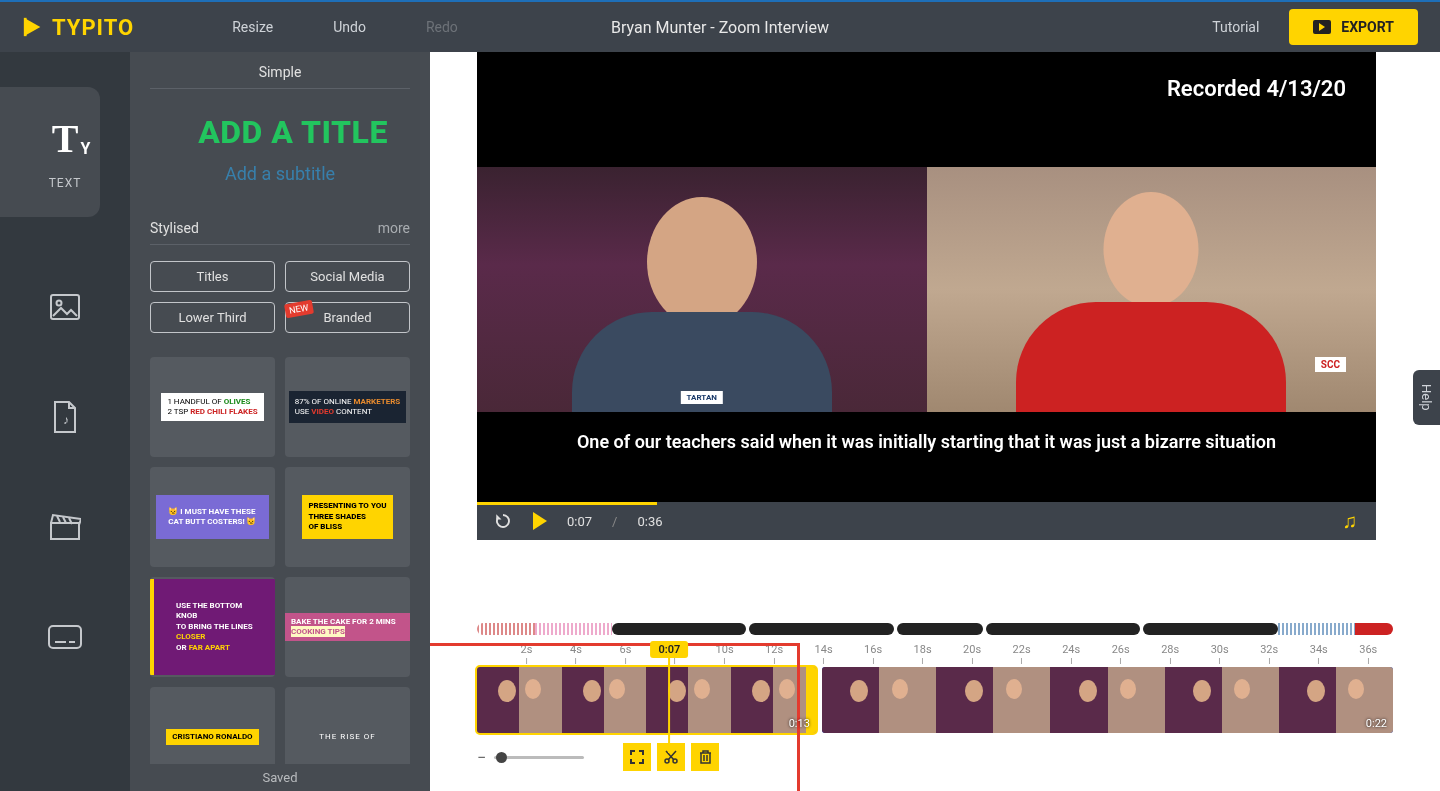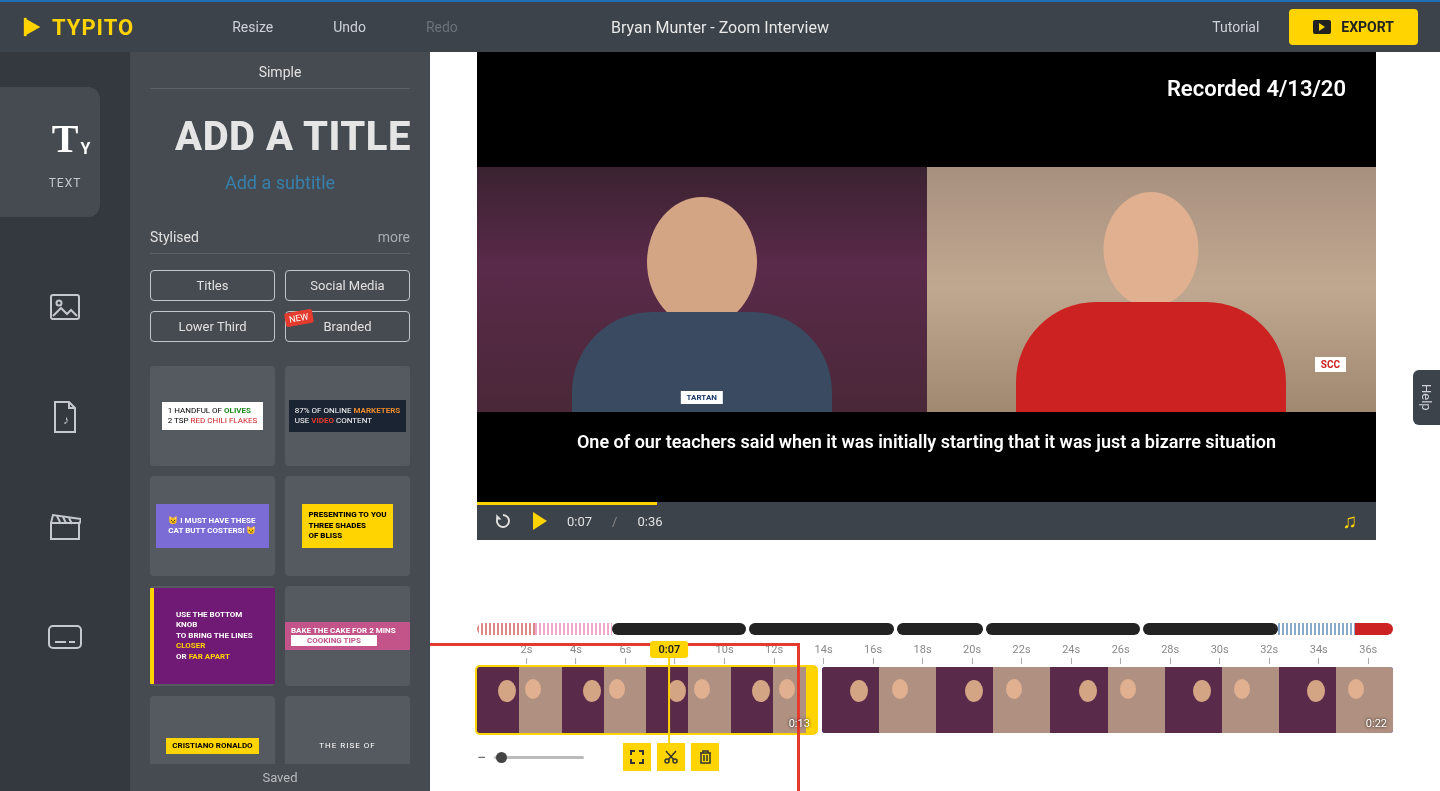--- a/index.html
+++ b/index.html
@@ -21,33 +21,33 @@
   .rail .tool{width:100px;height:130px;display:flex;flex-direction:column;align-items:center;justify-content:center;gap:14px;border-radius:0 12px 12px 0;margin-left:-30px;padding-left:30px;}
   .rail .tool.active{background:#464b51;}
   .rail .tool .big-t{font-family:Georgia,serif;font-size:40px;font-weight:700;color:#fff;position:relative;}
   .rail .tool .big-t .small-y{font-size:16px;position:absolute;bottom:4px;right:-12px;}
   .rail .tool .lbl{font-size:12px;letter-spacing:1px;}
   .rail .icon-slot{width:40px;height:40px;margin-top:70px;display:flex;align-items:center;justify-content:center;}
 
   .panel{width:300px;background:#464b51;color:#cfd3d8;overflow-y:auto;position:relative;}
   .panel .sec-head{font-size:14px;text-align:center;padding:12px 0 8px;border-bottom:1px solid #5c6168;margin:0 20px;color:#e0e0e0;}
   .title-preview{padding:24px 0;text-align:center;cursor:pointer;}
-  .title-preview .big{font-size:40px;font-weight:800;color:#e5e5e5;letter-spacing:0.5px;padding-left:26px;}
+  .title-preview .big{font-size:32px;font-weight:800;color:#22c55e;letter-spacing:0.5px;padding-left:26px;}
   .title-preview .sub{font-size:18px;color:#3391c9;opacity:0.75;margin-top:12px;}
   .sec-head.flex{display:flex;justify-content:space-between;align-items:center;}
   .sec-head .more{color:#a8acb0;font-size:14px;}
   .chips{display:flex;flex-wrap:wrap;gap:10px;padding:16px 20px;}
   .chip{border:1px solid #c2c5c9;border-radius:4px;padding:7px 0;width:125px;text-align:center;font-size:13px;color:#e0e0e0;cursor:pointer;position:relative;}
   .chip .new-badge{position:absolute;left:-1px;top:-1px;background:#e33b2e;color:#fff;font-size:9px;padding:2px 4px;border-radius:2px;transform:rotate(-10deg);}
   .templates{display:flex;flex-wrap:wrap;gap:10px;padding:8px 20px 0;}
   .tmpl{width:125px;height:100px;background:#555a60;border-radius:4px;display:flex;align-items:center;justify-content:center;cursor:pointer;overflow:hidden;}
   .tmpl .inner{font-size:8px;line-height:1.3;text-align:left;}
   .t1{background:#fff;color:#000;padding:4px 6px;}
   .t1 .g{color:#1a8a1a;font-weight:700;}
-  .t1 .r{color:#c22;font-weight:400;}
+  .t1 .r{color:#c22;font-weight:700;}
   .t2{background:#1a2432;color:#fff;padding:6px;}
   .t2 .o{color:#e88b2e;font-weight:700;}
   .t2 .r{color:#e33b2e;font-weight:700;}
   .t3{background:#7a6bd5;color:#fff;padding:12px;font-weight:700;}
   .t4{background:#ffd400;color:#000;padding:6px;font-weight:800;}
   .t5{background:#701a75;color:#fff;padding:22px;font-weight:700;border-left:4px solid #ffd400;}
   .t5 .y{color:#ffd400;}
   .t6{background:#c2548a;color:#fff;padding:4px 6px;font-weight:700;font-size:7px;}
   .t7{background:#ffd400;color:#000;padding:3px 6px;font-size:7px;font-weight:700;}
   .t8{color:#fff;font-size:8px;letter-spacing:1px;}
@@ -205,21 +205,21 @@
       <div class="tmpl">
           <div class="inner t3">😼 I MUST HAVE THESE<br>CAT BUTT COSTERS! 😼</div>
         </div>
       <div class="tmpl">
           <div class="inner t4">PRESENTING TO YOU<br>THREE SHADES<br>OF BLISS</div>
         </div>
       <div class="tmpl">
           <div class="inner t5">USE THE BOTTOM KNOB<br>TO BRING THE LINES <span class="y">CLOSER</span><br>OR <span class="y">FAR APART</span></div>
         </div>
       <div class="tmpl">
-          <div class="inner t6">BAKE THE CAKE FOR 2 MINS <span style="background:#ffffff;color:#c2548a;padding:1px 16px;">COOKING TIPS</span></div>
+          <div class="inner t6">BAKE THE CAKE FOR 2 MINS <span style="background:#fef9c3;color:#c2548a;padding:1px 0;">COOKING TIPS</span></div>
         </div>
       <div class="tmpl">
           <div class="inner t7">CRISTIANO RONALDO</div>
         </div>
       <div class="tmpl">
           <div class="inner t8">THE RISE OF</div>
         </div>
     </div>
     <div class="saved">Saved</div>
   </div>

